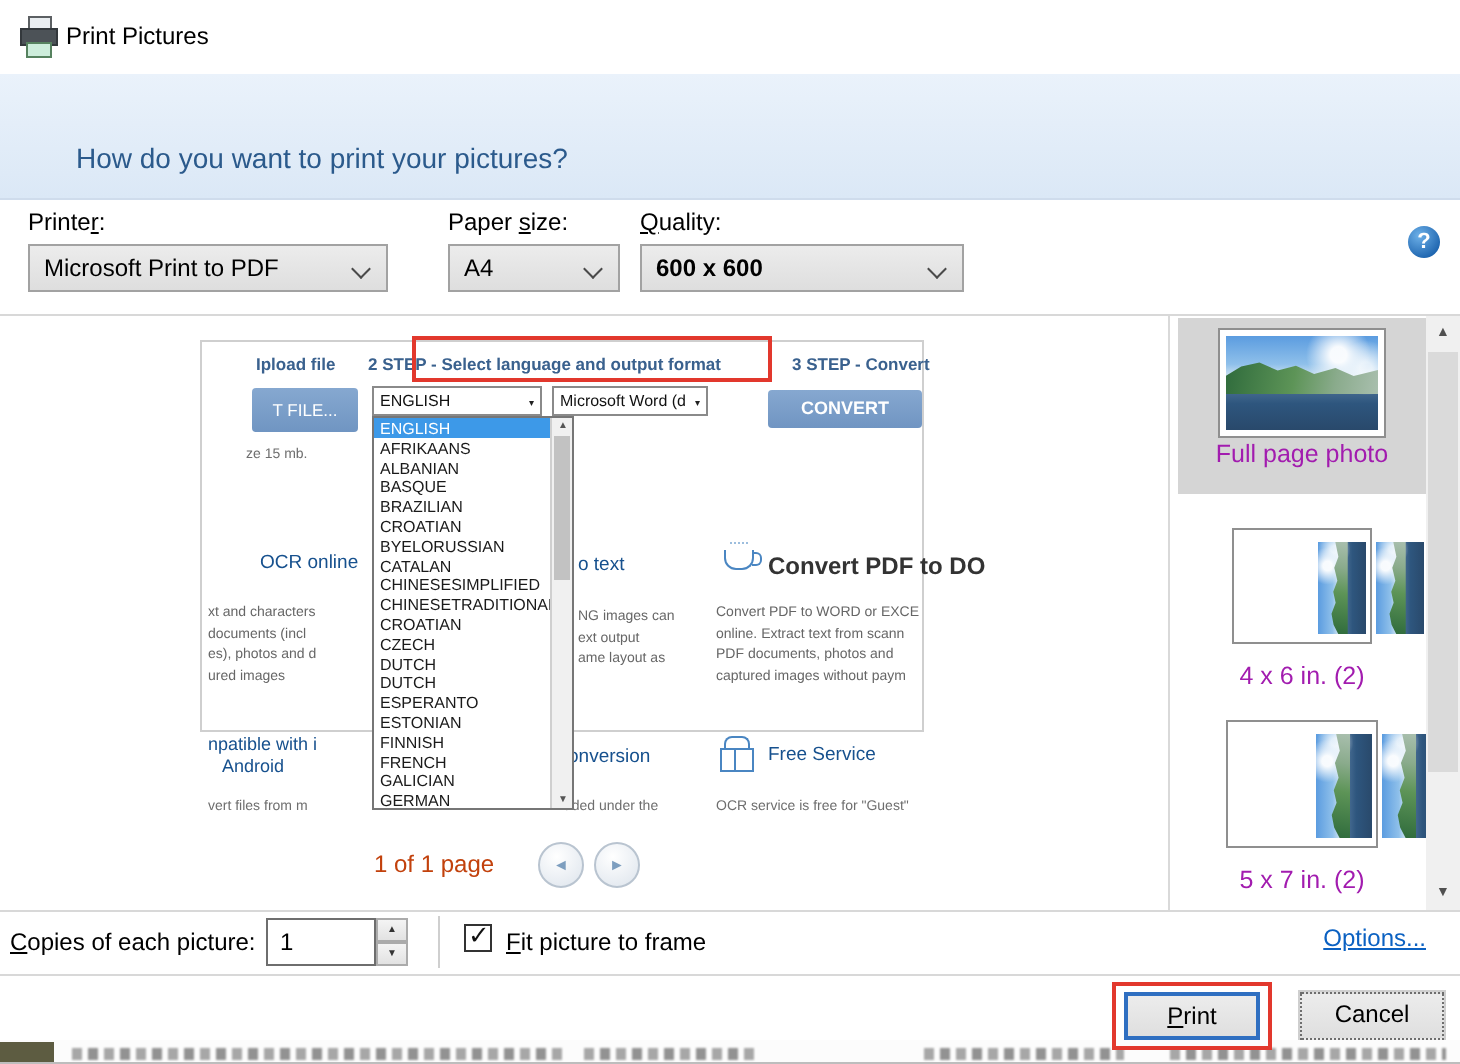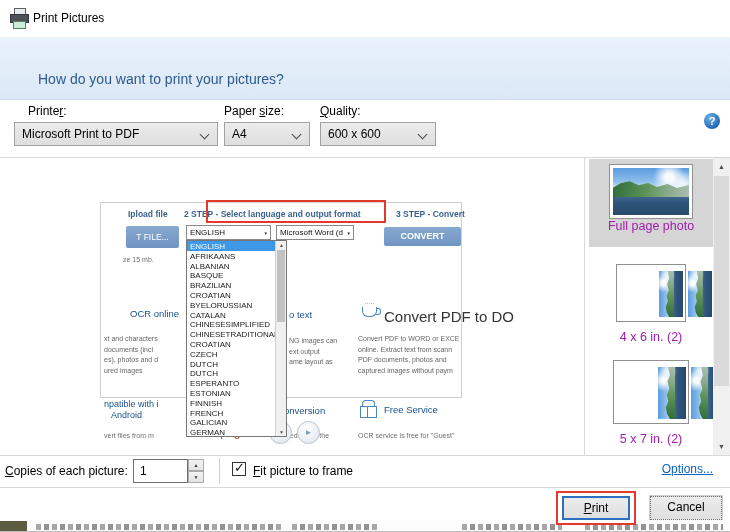--- a/index.html
+++ b/index.html
@@ -33,30 +33,30 @@
     font-size:11px;font-weight:bold;text-align:center;line-height:16px;cursor:pointer;}
 
   .sep{position:absolute;left:0;width:730px;height:1px;background:#d8d8d8;}
 
   
   .main{position:absolute;left:0;top:158px;width:730px;height:297px;background:#fff;}
   .vsep{position:absolute;left:584px;top:0;width:1px;height:297px;background:#d9d9d9;}
 
   
   .page-img{position:absolute;left:100px;top:12px;width:362px;height:196px;
-    border:1px solid #cfcfcf;box-sizing:border-box;font-family:"Liberation Sans",sans-serif;margin-top:32px;}
+    border:1px solid #cfcfcf;box-sizing:border-box;font-family:"Liberation Sans",sans-serif;}
   .wp{position:absolute;white-space:nowrap;}
   .wp-step{font-size:8.5px;font-weight:bold;color:#3a618e;}
   .wp-btn{background:linear-gradient(#86a8d0,#7095c2);border-radius:2px;color:#fff;
     text-align:center;font-size:8.5px;}
   .wp-sel{background:#fff;border:1px solid #8a8a8a;font-size:8px;color:#111;box-sizing:border-box;}
   .wp-sel .sarr{position:absolute;right:3px;top:4px;font-size:5px;color:#222;}
   .wp-tiny{font-size:7px;color:#6e6e6e;}
   .wp-feat{font-size:9.5px;font-weight:normal;color:#17518e;}
-  .wp-feat-dark{font-size:15px;font-weight:normal;color:#333;}
+  .wp-feat-dark{font-size:12px;font-weight:bold;color:#333;}
   .wp-col{font-size:7px;color:#666;line-height:10.6px;white-space:nowrap;}
   .lang-list{position:absolute;left:85px;top:37px;width:101px;height:197px;background:#fff;
     border:1px solid #767676;box-sizing:border-box;z-index:5;}
   .lang-items div{font-size:8px;color:#1a1a1a;padding:1px 0 0 3px;height:8.8px;white-space:nowrap;overflow:hidden;}
   .lang-items div:first-child{background:#3d99e8;color:#fff;}
   .llsb{position:absolute;right:0;top:0;width:11px;height:100%;background:#f0f0f0;border-left:1px solid #cfcfcf;box-sizing:border-box;}
   .llsb .a{position:absolute;left:1px;width:9px;font-size:5px;color:#555;text-align:center;}
   .llsb .thumb{position:absolute;left:1px;top:9px;width:8px;height:72px;background:#c2c2c2;}
   .redbox{position:absolute;border:2px solid #e2382d;box-sizing:border-box;z-index:9;}
 
@@ -137,33 +137,33 @@
         <span class="p-body abs"></span>
         <span class="p-out abs"></span>
     </span>
     <span class="win-title">Print Pictures</span>
   </div>
 
   <div class="band">
     <span>How do you want to print your pictures?</span>
   </div>
 
-  <span class="lbl" style="left:14px;margin-left:14px;">Printe<u>r</u>:</span>
+  <span class="lbl" style="left:14px;">Printe<u>r</u>:</span>
   <span class="lbl" style="left:224px;">Paper <u>s</u>ize:</span>
   <span class="lbl" style="left:320px;"><u>Q</u>uality:</span>
 
-  <div class="combo" style="left:14px;width:204px;">
+  <div class="combo" style="left:14px;width:180px;">
     <span class="val">Microsoft Print to PDF</span>
     <span class="chev"></span>
   </div>
   <div class="combo" style="left:224px;width:86px;">
     <span class="val">A4</span>
     <span class="chev"></span>
   </div>
-  <div class="combo" style="left:320px;width:116px;">
+  <div class="combo" style="left:320px;width:162px;font-weight:bold;">
     <span class="val">600 x 600</span>
     <span class="chev"></span>
   </div>
   <div class="help">?</div>
 
   <div class="sep" style="top:157px;"></div>
 
   <div class="main">
 
     <div class="page-img">

